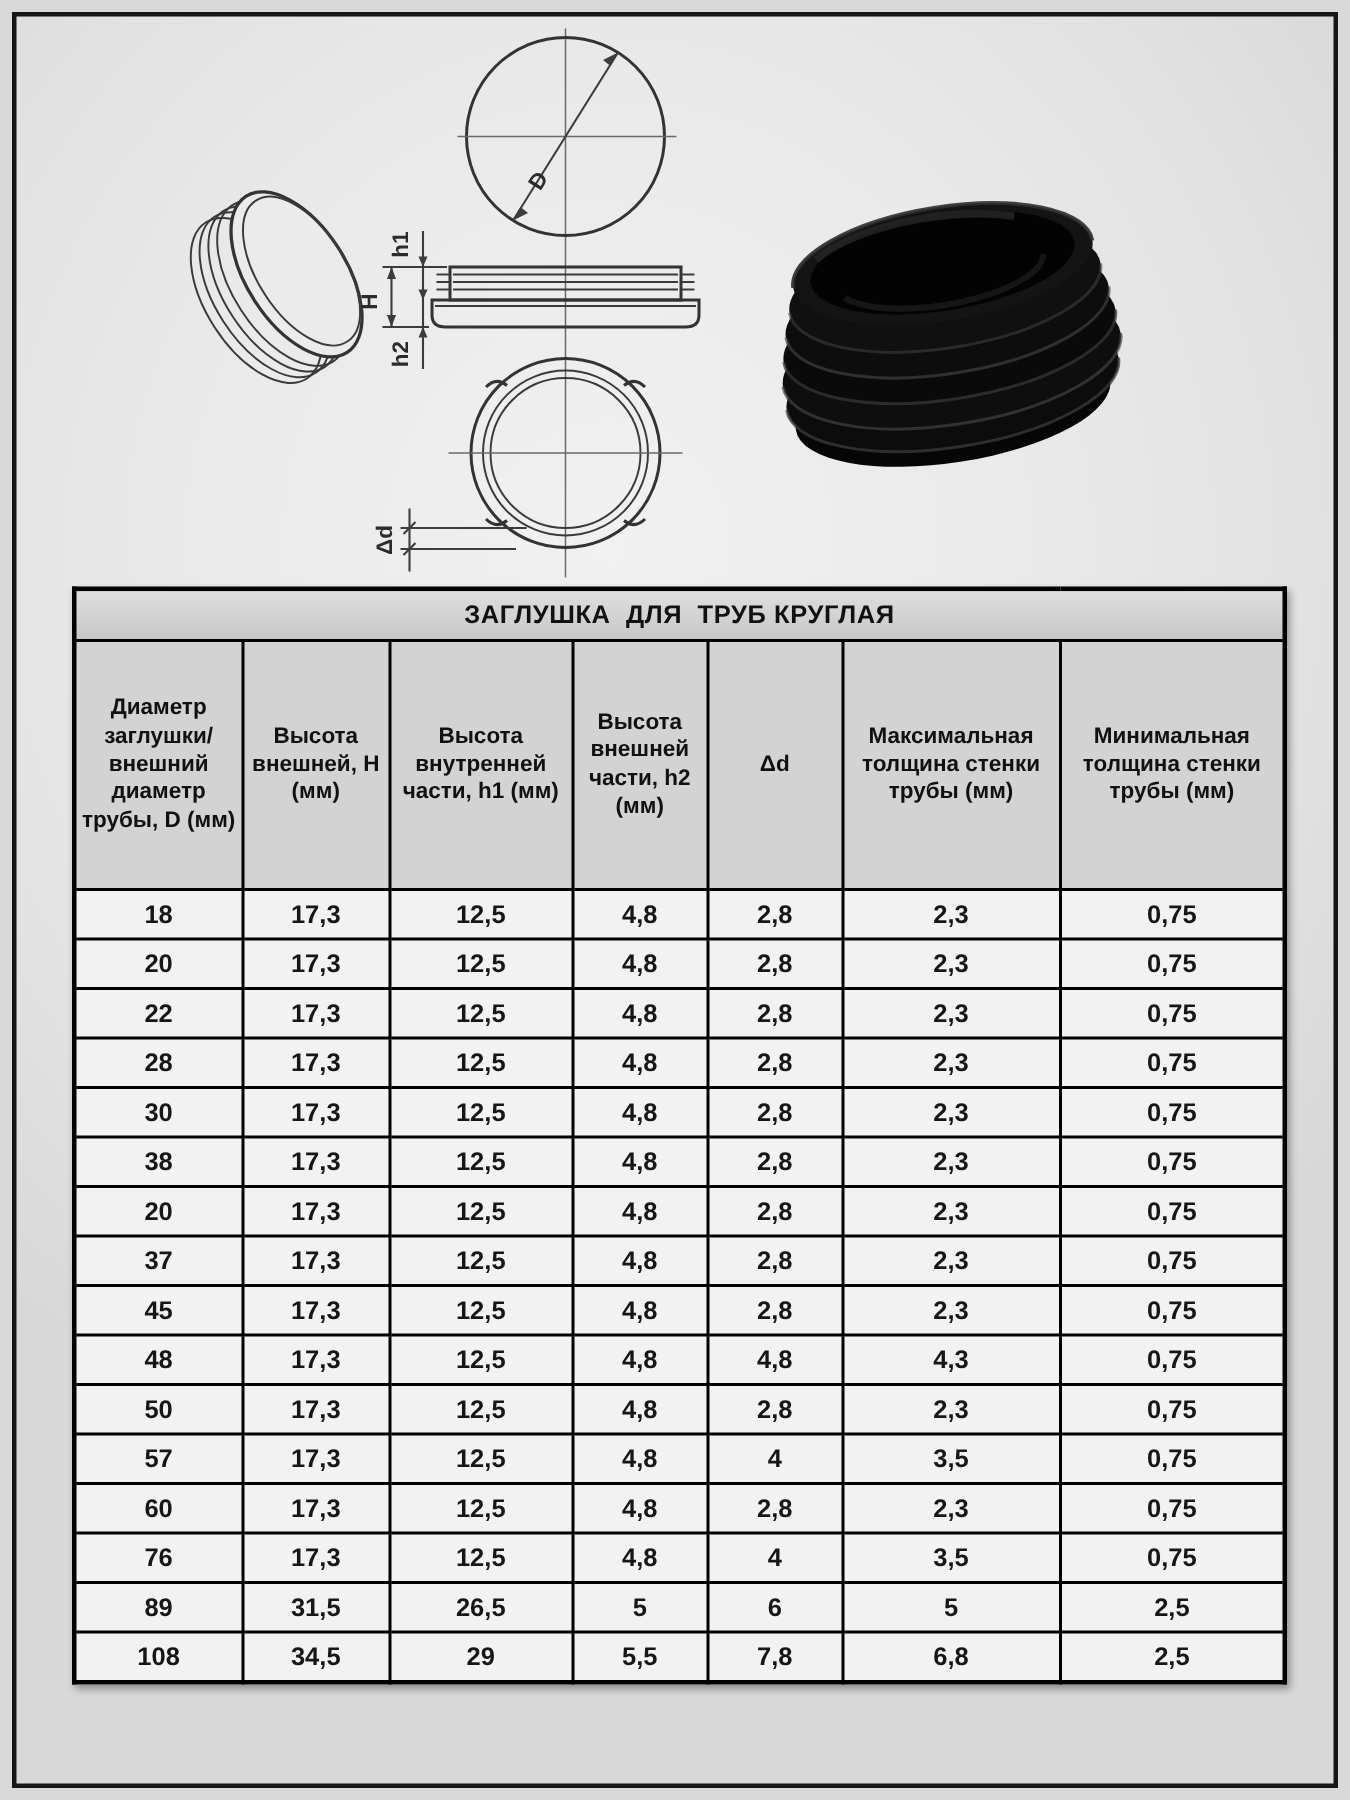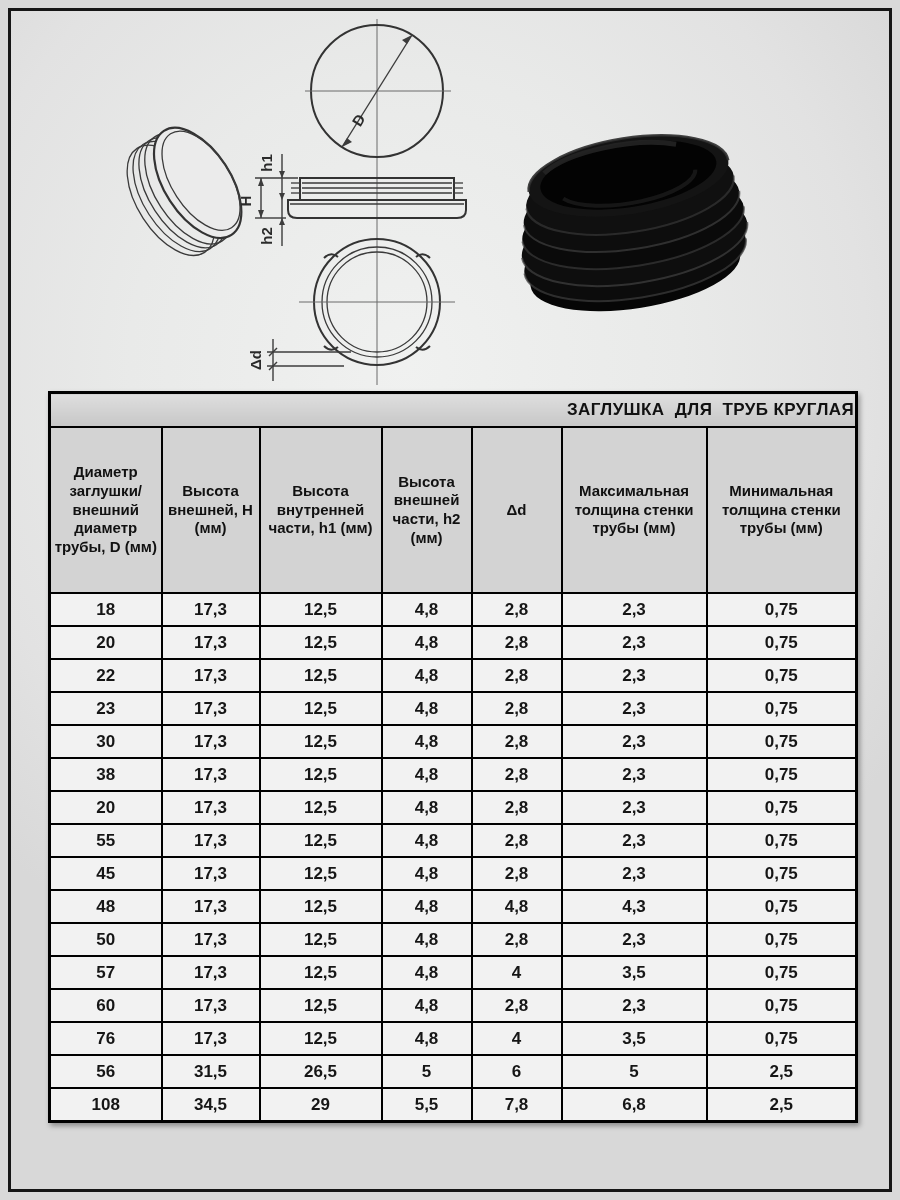--- a/index.html
+++ b/index.html
@@ -34,21 +34,21 @@
   col.c1{width:112px} col.c2{width:98px} col.c3{width:122px}
   col.c4{width:90px}  col.c5{width:90px} col.c6{width:145px} col.c7{width:150px}
 
   th.title-cell{
     height:30px;
     background:linear-gradient(#dedede,#c7c7c7);
     border:2px solid #000;
     font-size:17px; font-weight:bold; color:#111;
     letter-spacing:0.4px;
     white-space:pre-wrap;
-    text-align:right;
+    text-align:center;
   }
   th.col-head{
     height:158px;
     background:#d3d3d3;
     border:2px solid #000;
     font-size:15px; font-weight:bold; color:#111;
     line-height:1.25;
     padding:3px 3px;
     text-align:center;
     vertical-align:middle;
@@ -220,21 +220,21 @@
         <tr>
           <td>22</td>
           <td>17,3</td>
           <td>12,5</td>
           <td>4,8</td>
           <td>2,8</td>
           <td>2,3</td>
           <td>0,75</td>
         </tr>
         <tr>
-          <td>23</td>
+          <td>28</td>
           <td>17,3</td>
           <td>12,5</td>
           <td>4,8</td>
           <td>2,8</td>
           <td>2,3</td>
           <td>0,75</td>
         </tr>
         <tr>
           <td>30</td>
           <td>17,3</td>
@@ -256,21 +256,21 @@
         <tr>
           <td>20</td>
           <td>17,3</td>
           <td>12,5</td>
           <td>4,8</td>
           <td>2,8</td>
           <td>2,3</td>
           <td>0,75</td>
         </tr>
         <tr>
-          <td>55</td>
+          <td>37</td>
           <td>17,3</td>
           <td>12,5</td>
           <td>4,8</td>
           <td>2,8</td>
           <td>2,3</td>
           <td>0,75</td>
         </tr>
         <tr>
           <td>45</td>
           <td>17,3</td>
@@ -319,21 +319,21 @@
         <tr>
           <td>76</td>
           <td>17,3</td>
           <td>12,5</td>
           <td>4,8</td>
           <td>4</td>
           <td>3,5</td>
           <td>0,75</td>
         </tr>
         <tr>
-          <td>56</td>
+          <td>89</td>
           <td>31,5</td>
           <td>26,5</td>
           <td>5</td>
           <td>6</td>
           <td>5</td>
           <td>2,5</td>
         </tr>
         <tr>
           <td>108</td>
           <td>34,5</td>

